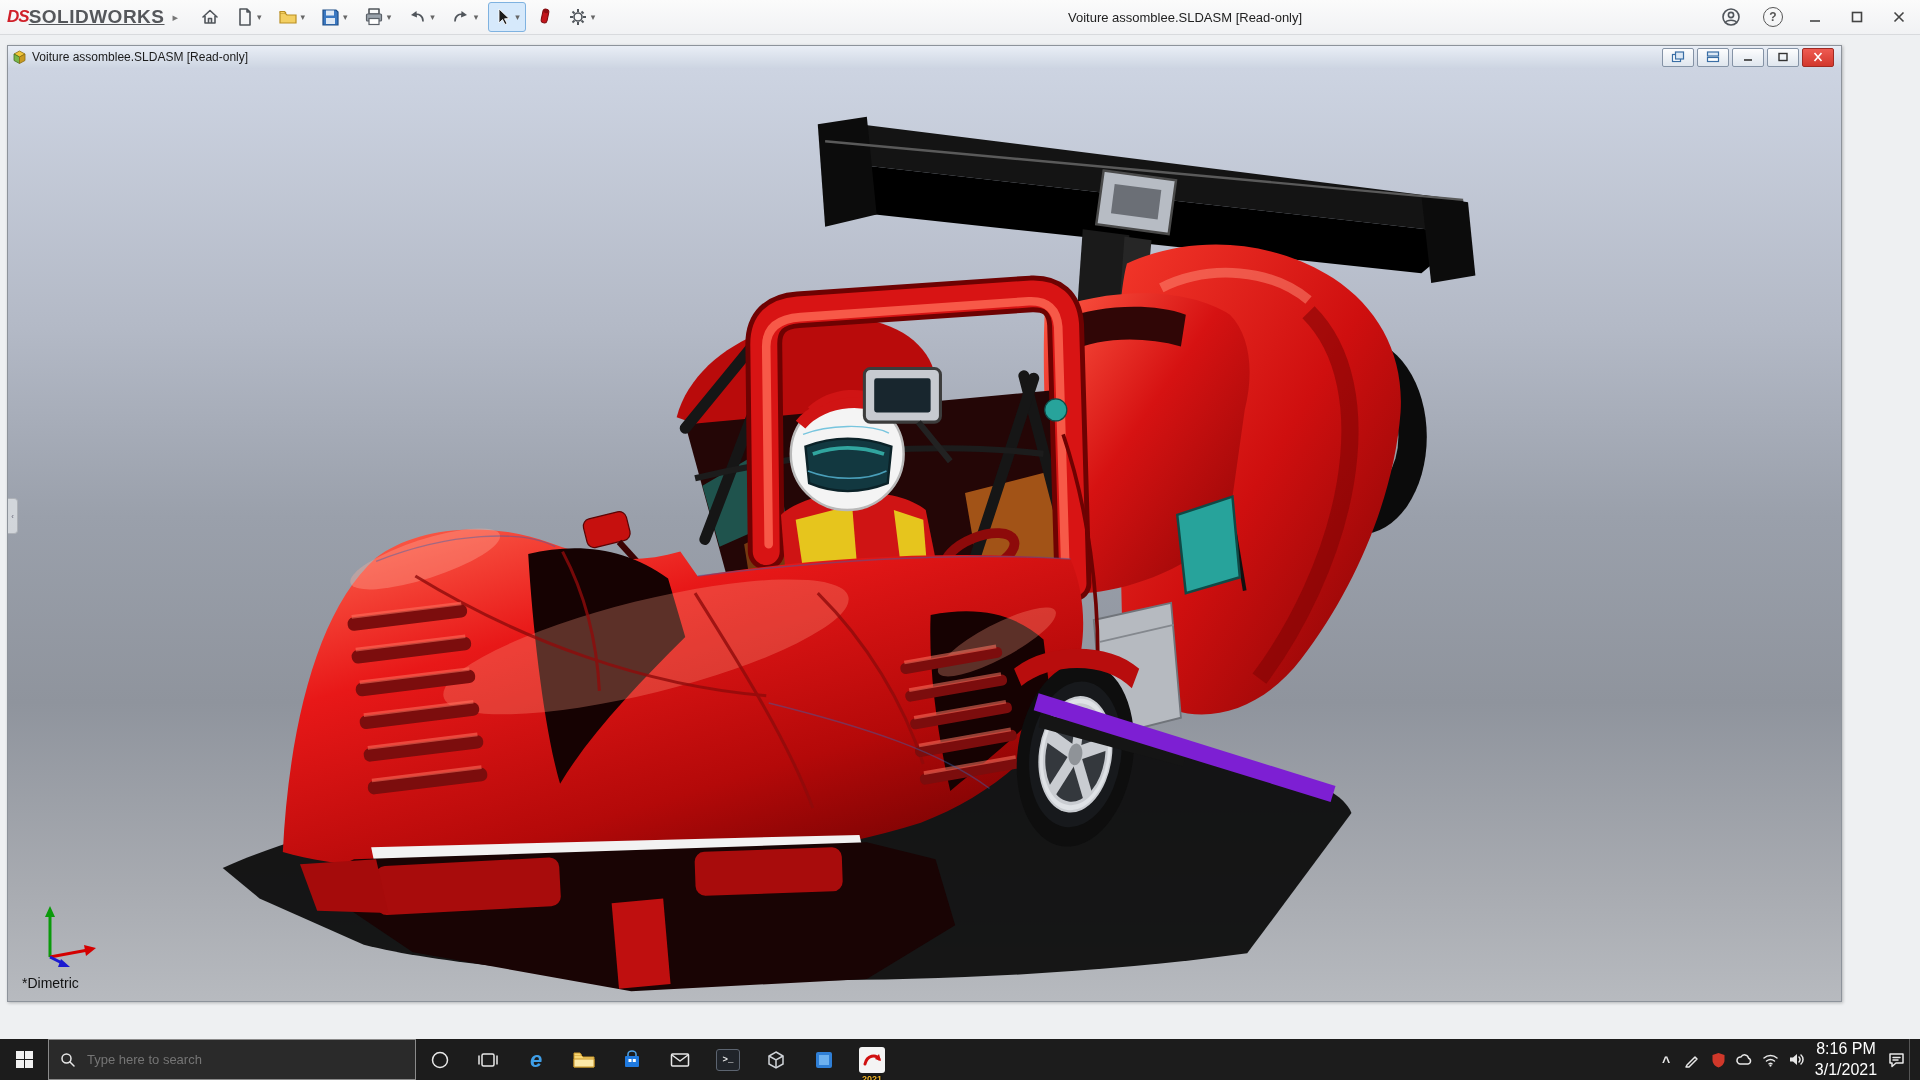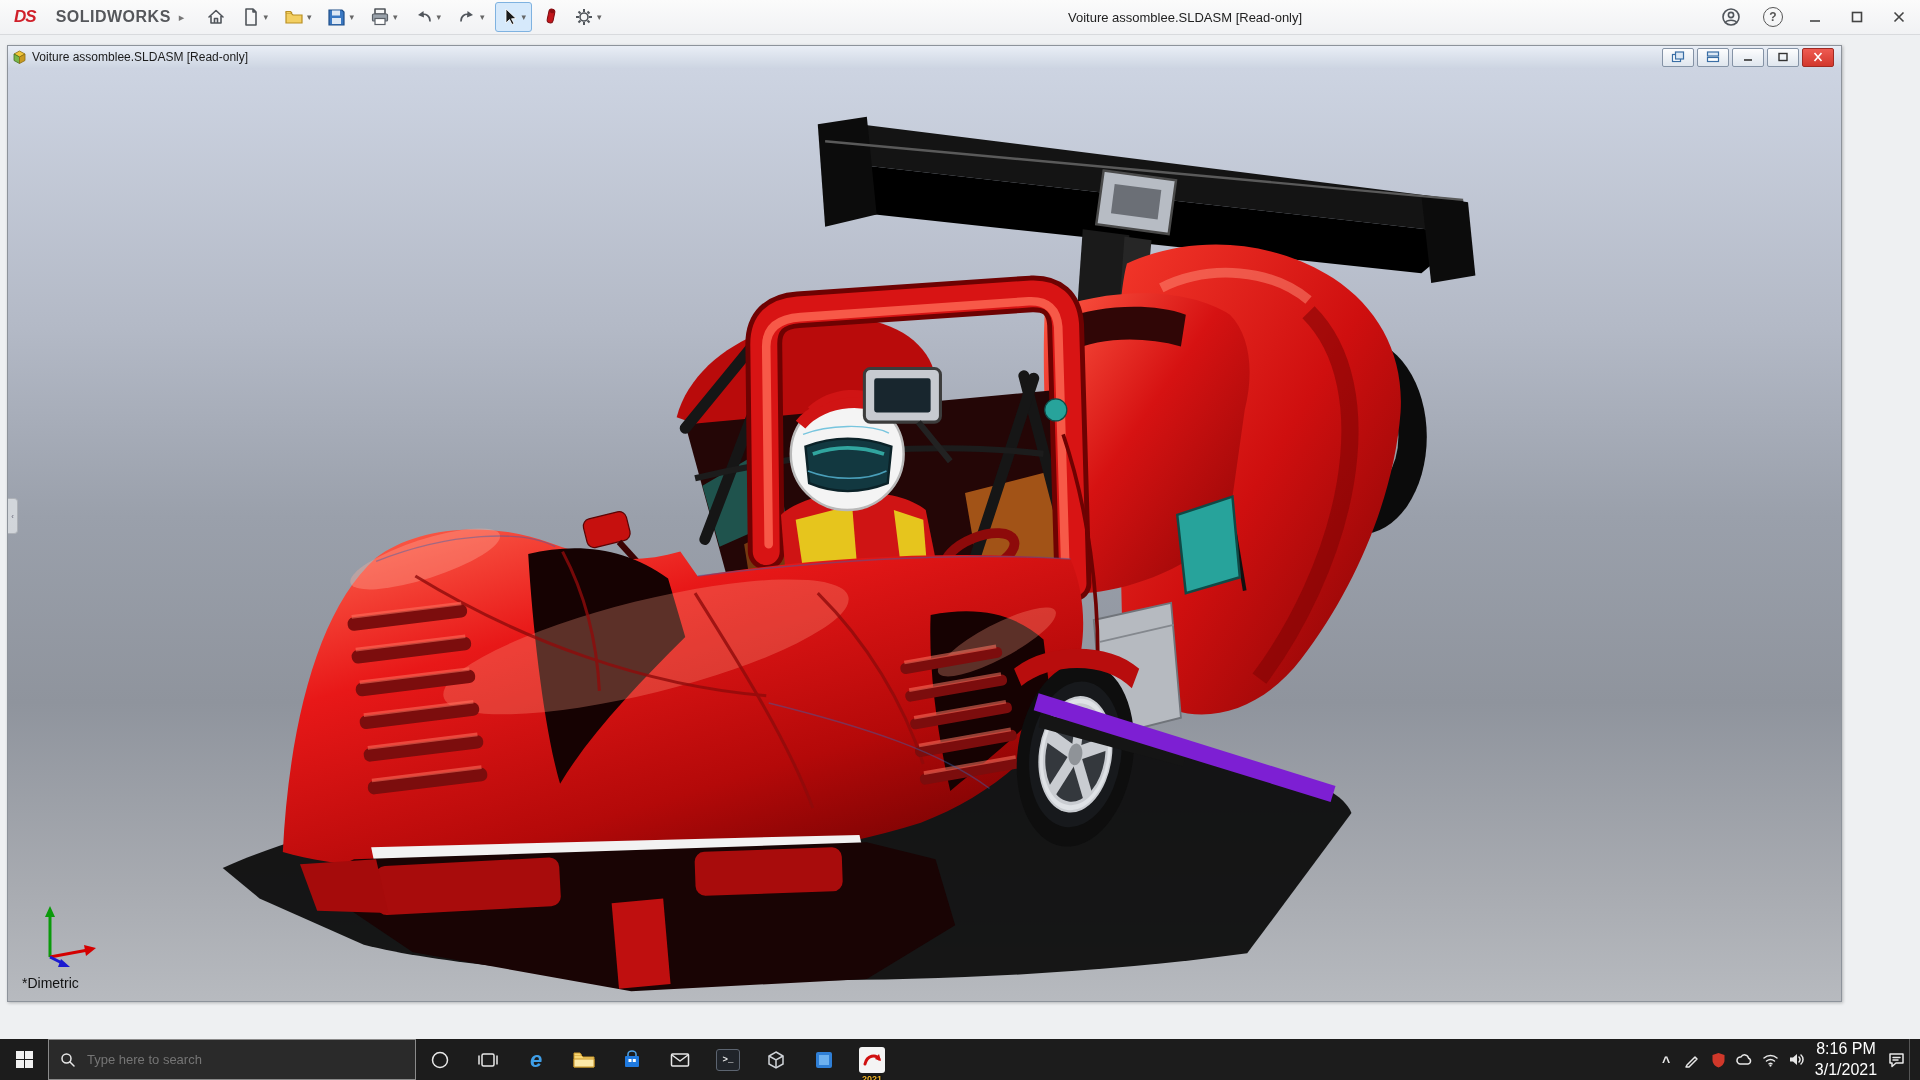--- a/index.html
+++ b/index.html
@@ -8,26 +8,26 @@
     font-family:"Liberation Sans",sans-serif;background:#eef0f2;
     -webkit-font-smoothing:antialiased;
   }
   
   .titlebar{
     position:absolute;top:0;left:0;width:1920px;height:34px;
     background:linear-gradient(#fbfbfb,#f1f2f4);
     border-bottom:1px solid #d8dadd;
     display:flex;align-items:center;z-index:20;
   }
-  .logo{display:flex;align-items:center;gap:20px;padding:0 8px 0 14px;}
+  .logo{display:flex;align-items:center;gap:0;padding:0 8px 0 7px;}
   .logo-ds{
     font-weight:bold;font-style:italic;font-size:17px;color:#d0202a;
     letter-spacing:-1px;
   }
-  .logo-text{font-weight:bold;font-size:16px;color:#55575b;letter-spacing:0.5px;}
+  .logo-text{font-weight:bold;font-size:19px;color:#55575b;letter-spacing:0.5px;text-decoration:underline;}
   .expand-arrow{color:#777;font-size:11px;margin-right:14px;cursor:default;}
   .tb-btn{
     height:28px;display:flex;align-items:center;gap:3px;
     padding:0 5px;margin:0 2px;border-radius:3px;border:1px solid transparent;
   }
   .tb-btn.pressed{background:#d6e9fb;border:1px solid #7fb2e0;}
   .tb-btn svg{display:block;}
   .chev{font-size:9px;color:#666;line-height:1;}
   .tb-title{
     position:absolute;left:1068px;top:0;height:34px;display:flex;align-items:center;

